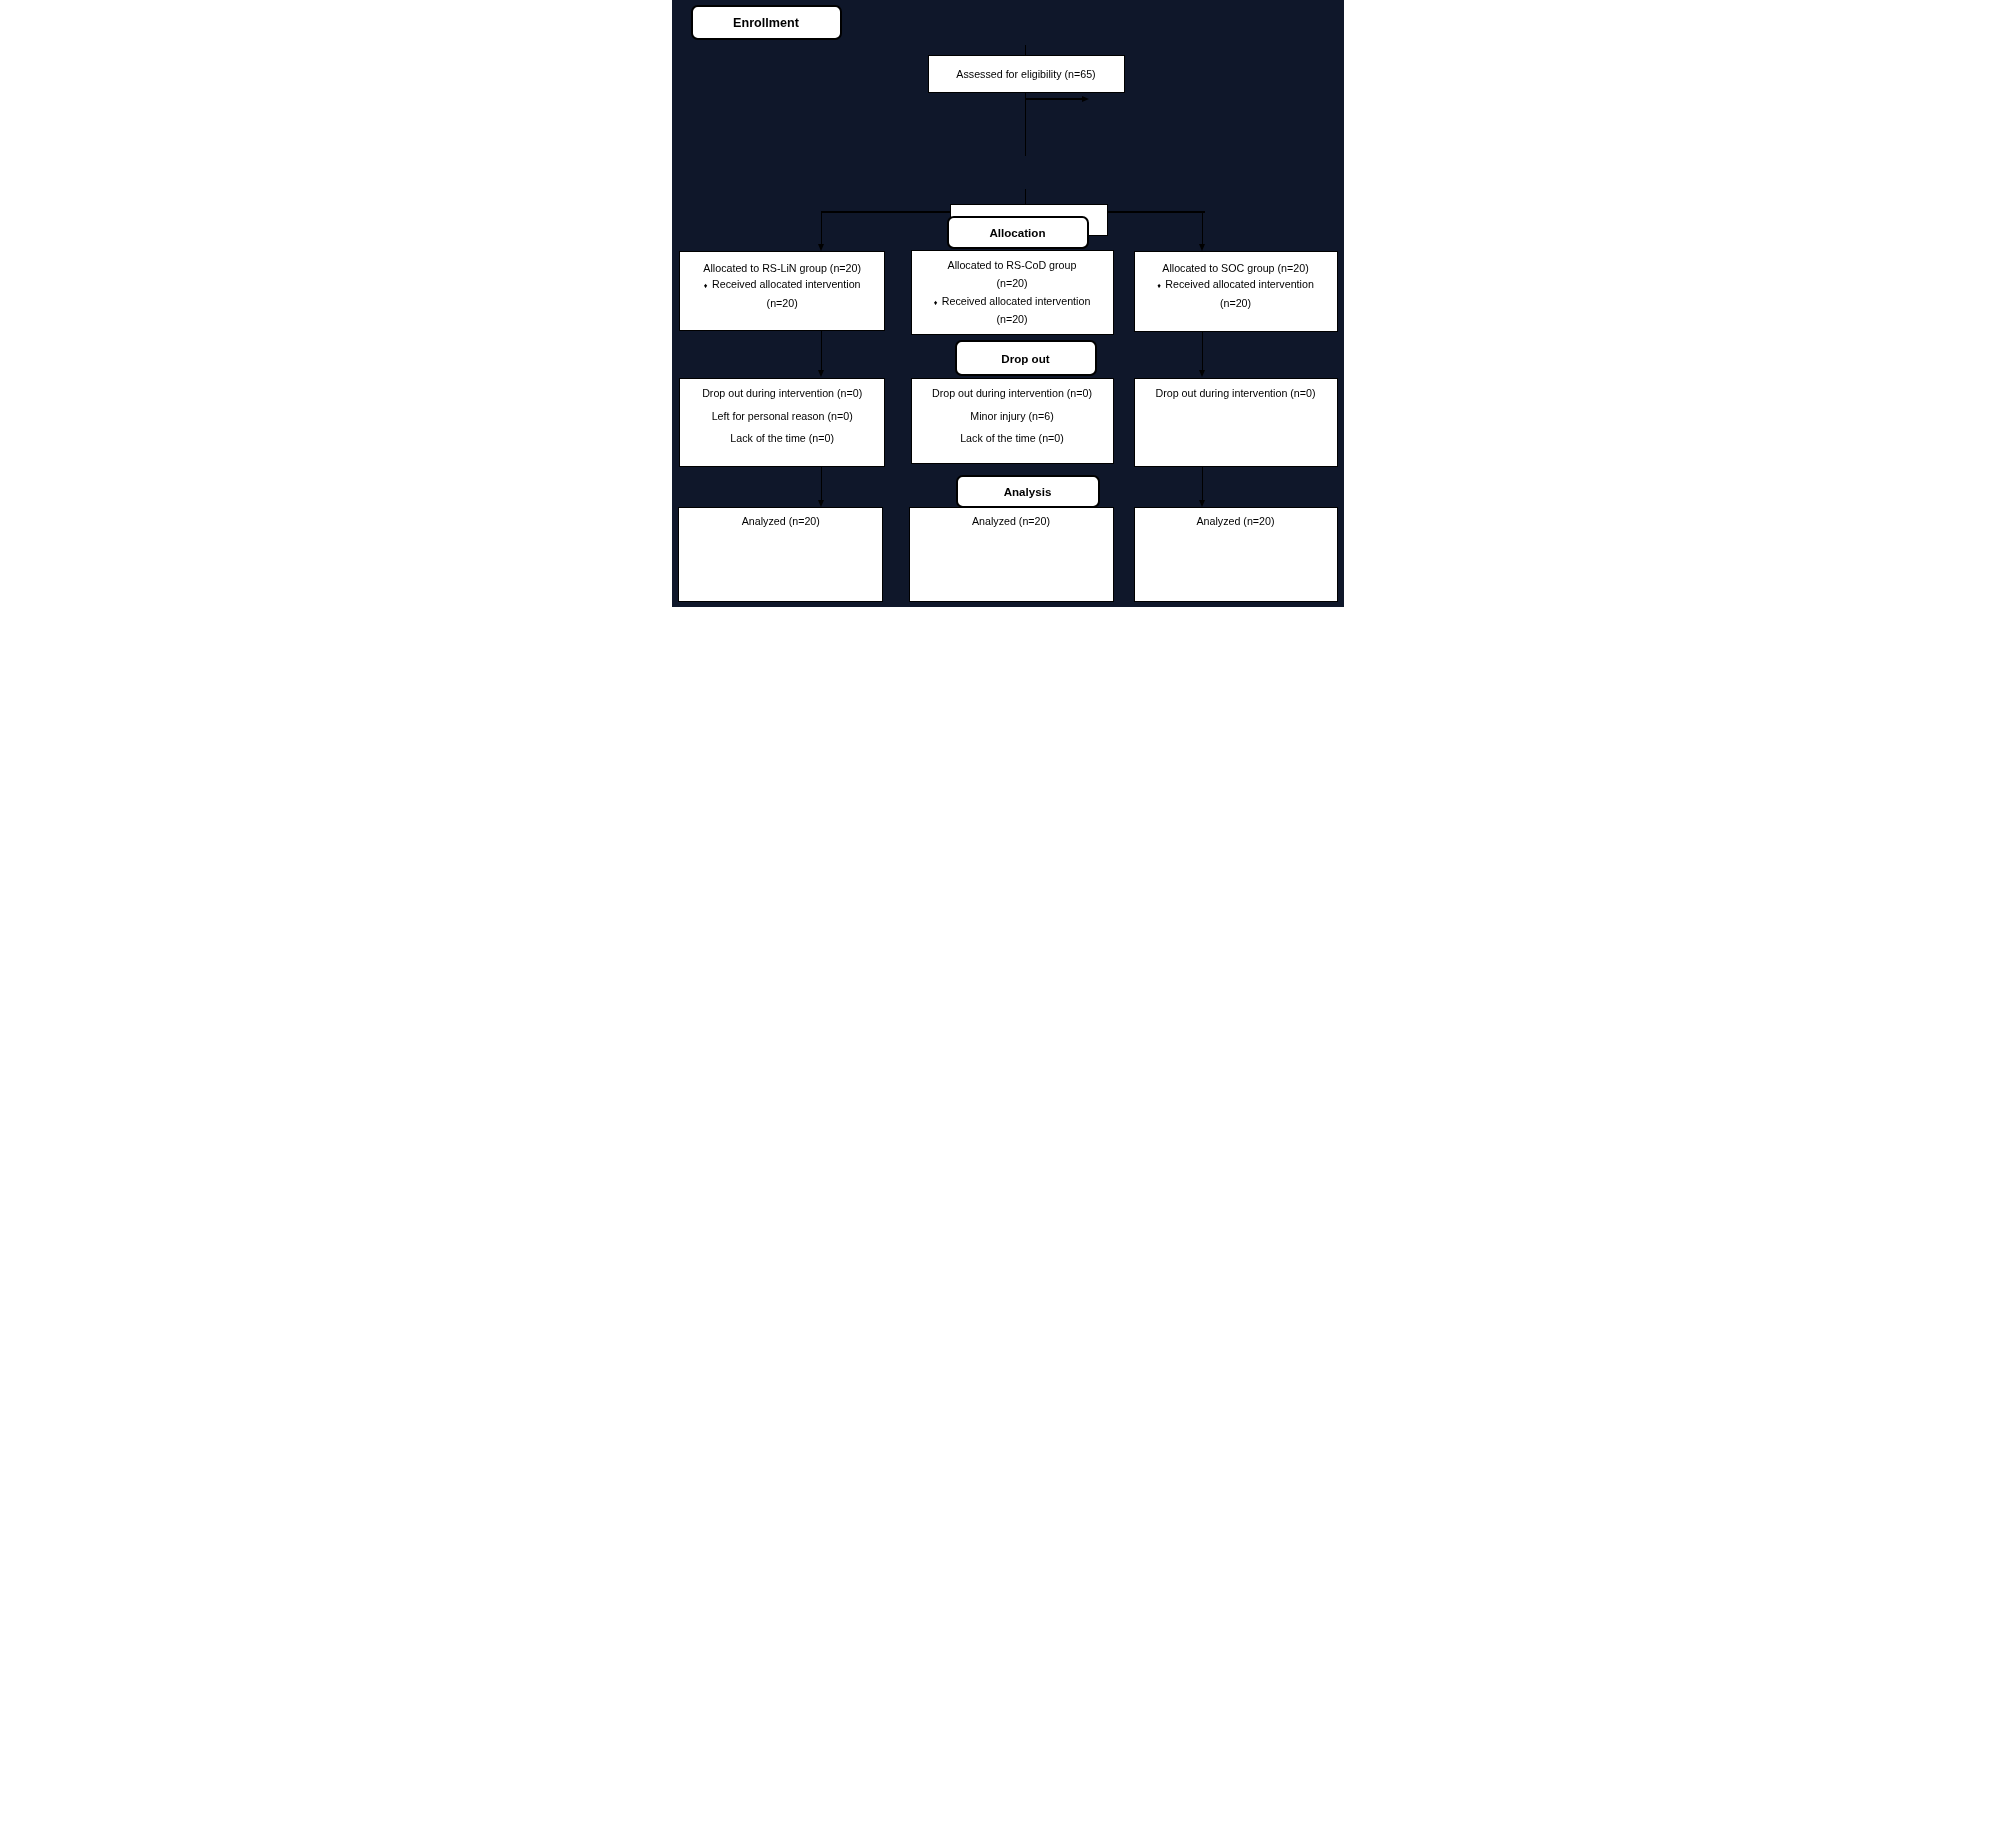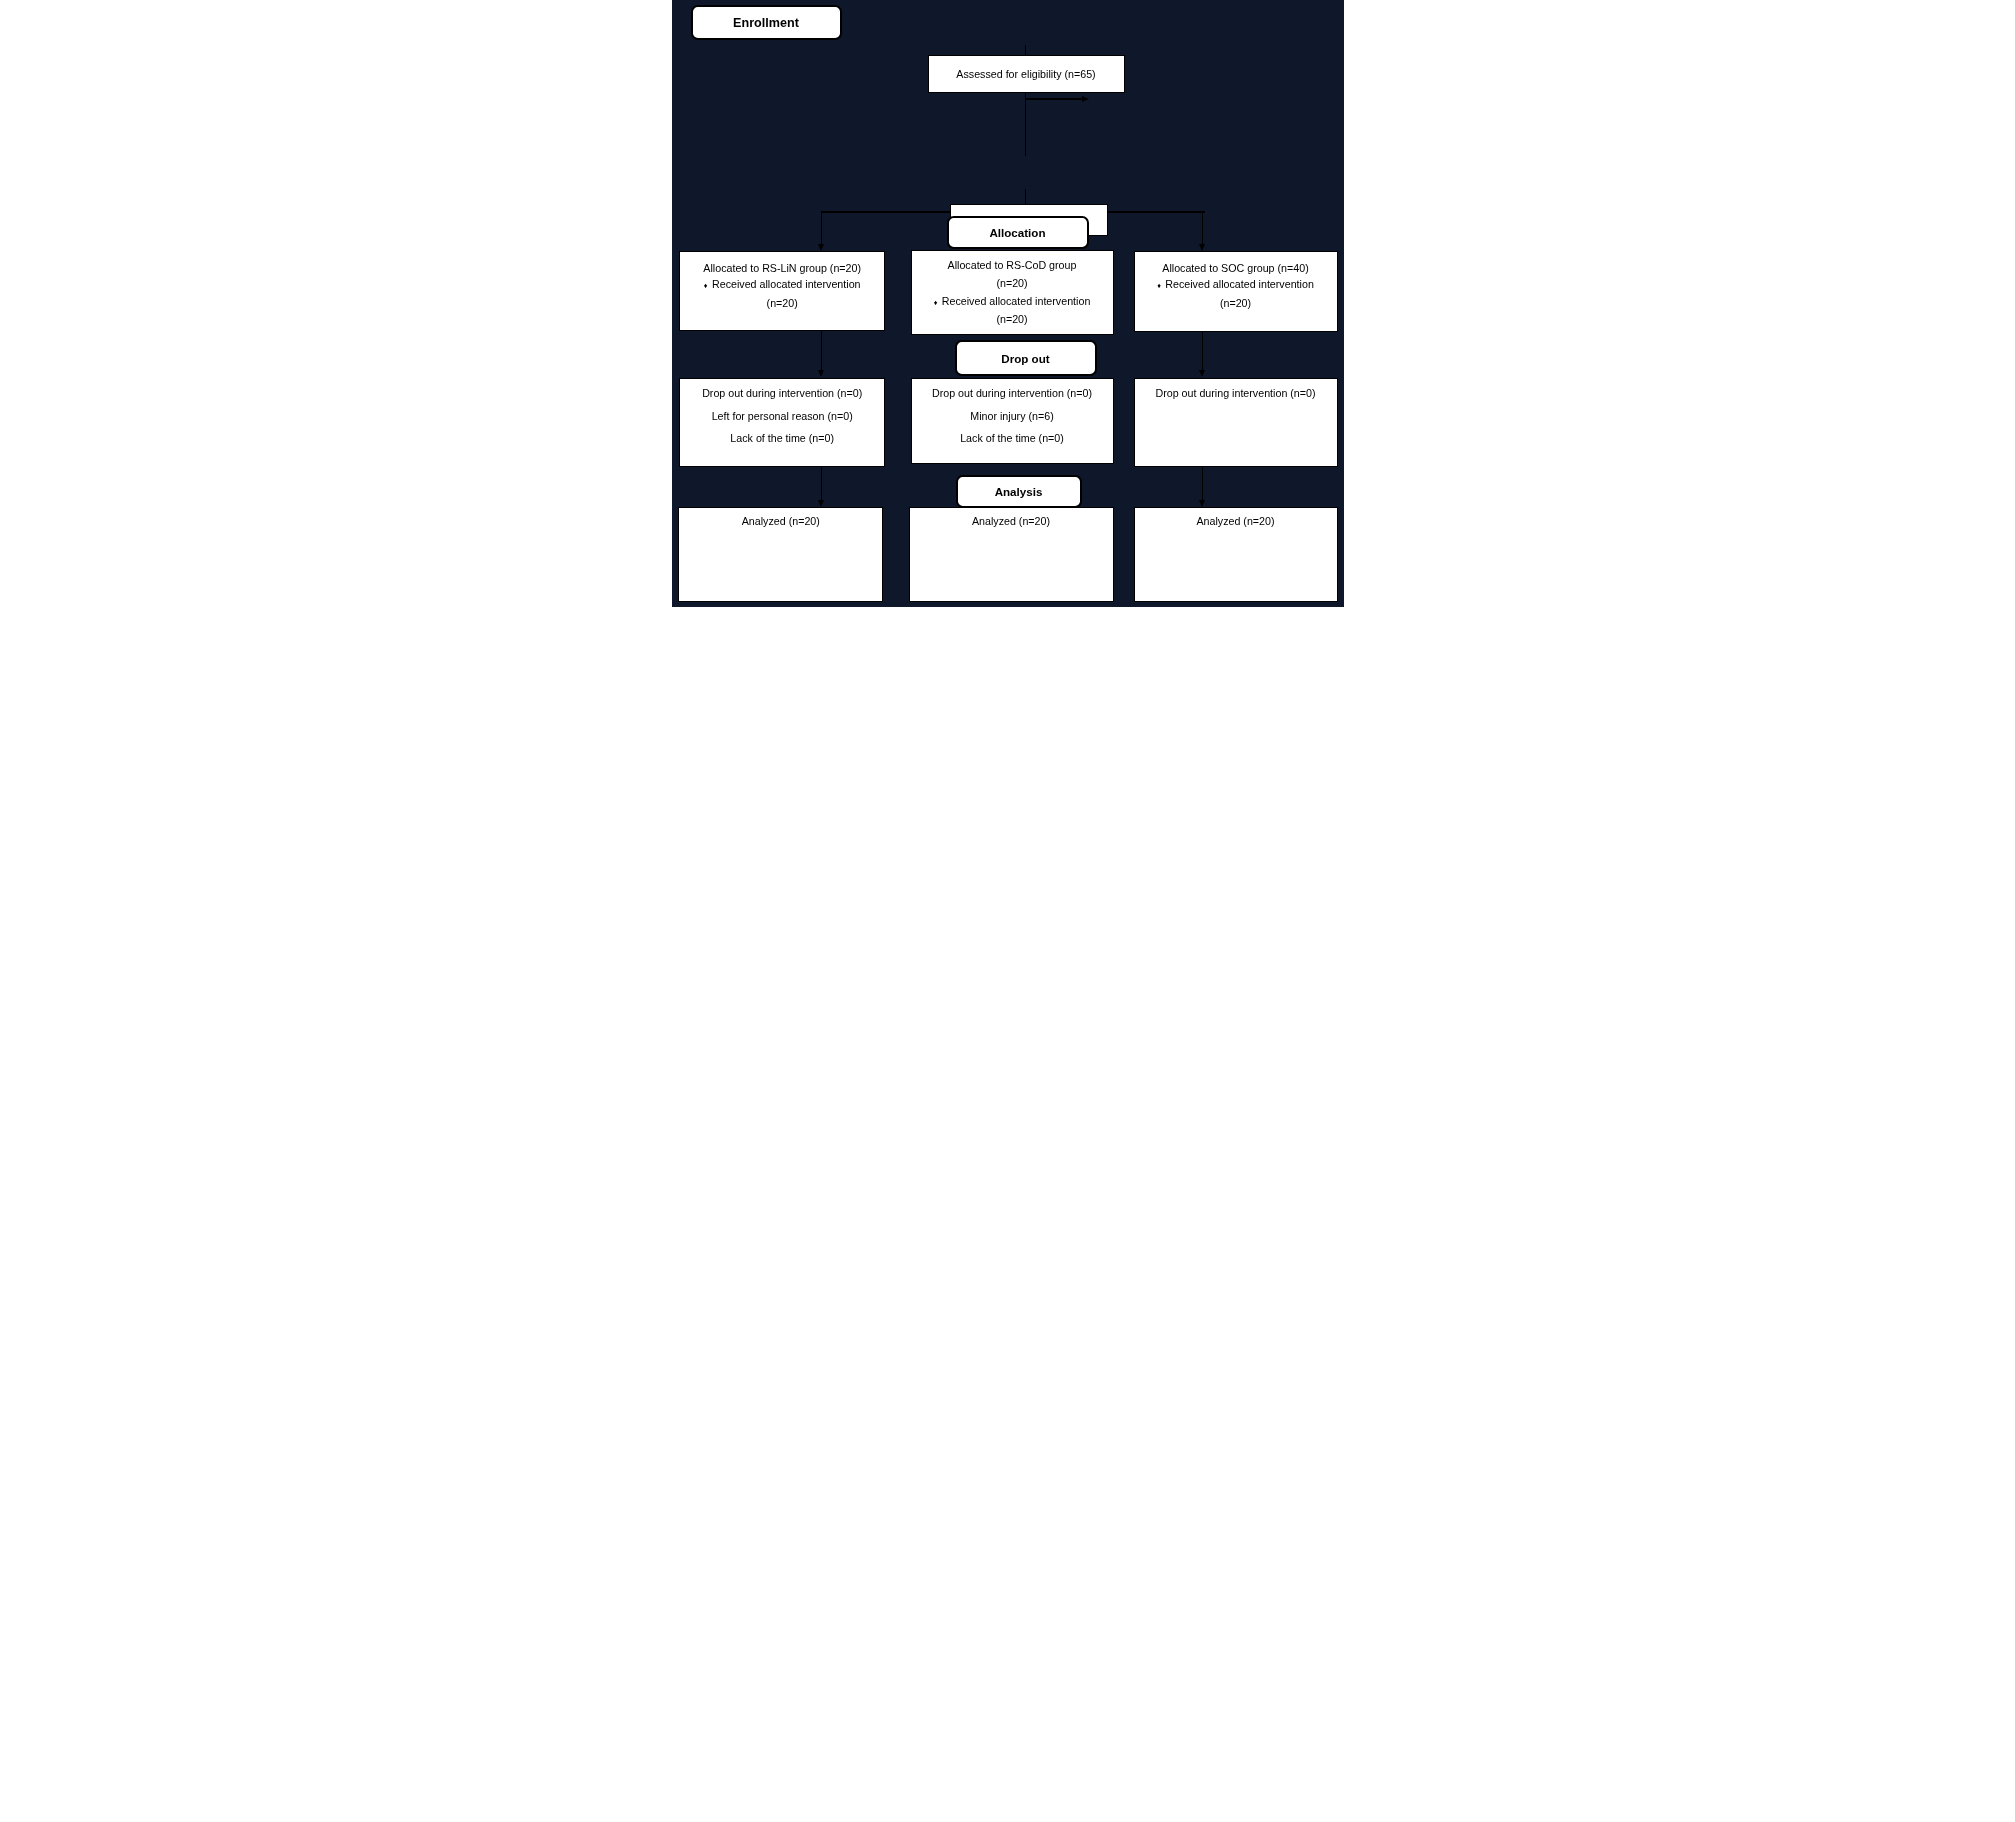--- a/index.html
+++ b/index.html
@@ -52,21 +52,21 @@
 
   <div class="stage" style="left:19px; top:5.3px; width:151px; height:35px; font-size:12.6px;">
     <span>Enrollment</span>
   </div>
   <div class="stage" style="left:275px; top:216px; width:142px; height:33px;text-align:right;">
     <span>Allocation</span>
   </div>
   <div class="stage" style="left:283px; top:340px; width:142px; height:36px;">
     <span>Drop out</span>
   </div>
-  <div class="stage" style="left:284px; top:475px; width:126px; height:33px;">
+  <div class="stage" style="left:284px; top:475px; width:144px; height:33px;">
     <span>Analysis</span>
   </div>
 
   <div class="box flexc nw" style="left:256px; top:6.8px; width:197px; height:38px;">
     <span>Assessed for eligibility (n=65)</span>
   </div>
 
 
   <div class="box flexc nw" style="left:278px; top:156px; width:158px; height:32px;">
     <span>Randomized (n=60)</span>
@@ -105,21 +105,21 @@
   <div class="box box--row alloc4" style="left:239px; top:250px; width:203px; height:85px;">
     <div class="nw">Allocated to RS-CoD group</div>
     <div class="nw">(n=20)</div>
     <div class="bline nw">
       <span class="dia">♦</span><span>Received allocated intervention</span>
     </div>
     <div class="nw">(n=20)</div>
   </div>
 
   <div class="box box--row alloc3" style="left:462px; top:251px; width:204px; height:81px;">
-    <div class="nw">Allocated to SOC group (n=40)</div>
+    <div class="nw">Allocated to SOC group (n=20)</div>
     <div class="bline nw">
       <span class="dia">♦</span><span>Received allocated intervention</span>
     </div>
     <div class="nw">(n=20)</div>
   </div>
 
   <div class="box box--row dropbx" style="left:7.7px; top:378px; width:206px; height:89px;">
     <div class="nw">Drop out during intervention (n=0)</div>
     <div class="nw">Left for personal reason (n=0)</div>
     <div class="nw">Lack of the time (n=0)</div>

